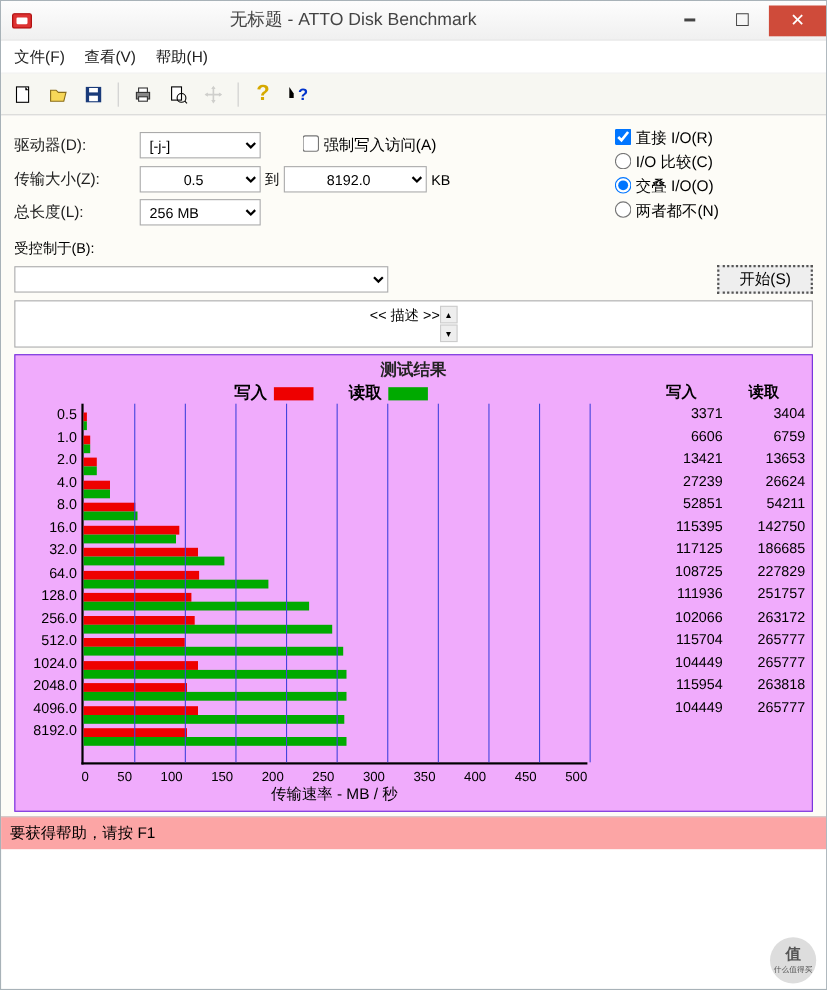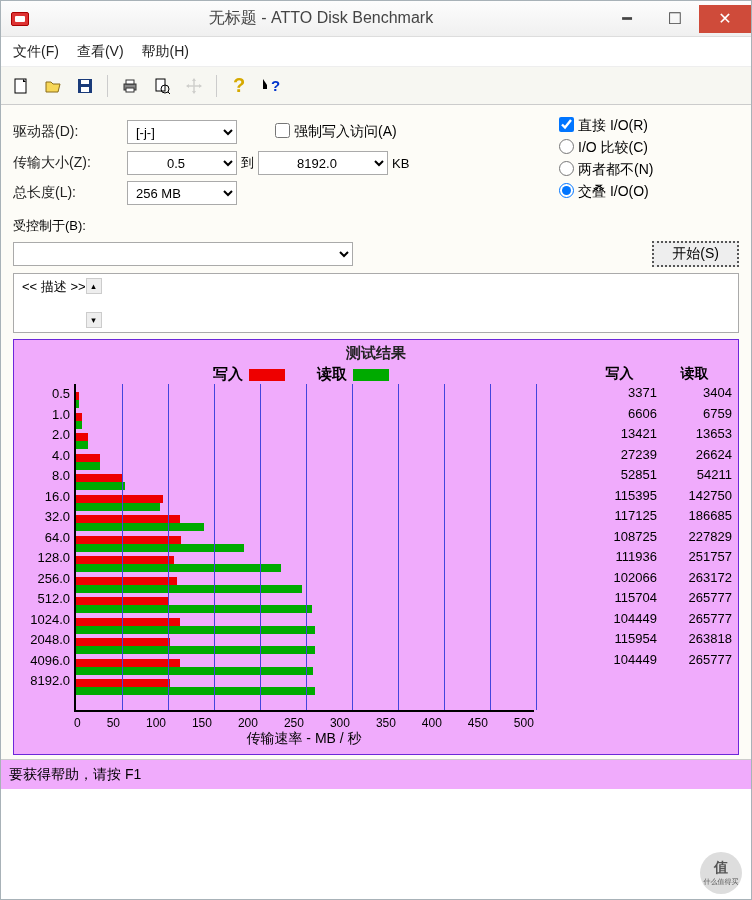--- a/index.html
+++ b/index.html
@@ -18,42 +18,42 @@
 .content { background:#fdfcf7; padding:8px 12px 4px 12px; }
 .form-row { display:flex; align-items:center; margin:6px 0; gap:4px; }
 .form-label { width:110px; font-size:14px; color:#222;}
 select.combo, input.combo { height:24px; border:1px solid #aaa; background:#fff; font-size:13px; padding:0 4px;}
 .section { display:flex; }
 .leftcol { flex:1; }
 .rightcol { width:190px; padding-left:10px;}
 .chk, .rad { display:flex; align-items:flex-start; gap:4px; margin:4px 0; font-size:14px;}
 .chk input, .rad input { width:15px; height:15px;}
 .startbtn { border:2px dotted #555; padding:2px 18px; background:#eee; font-size:14px;}
-.textbox { border:1px solid #aaa; background:#fff; height:60px; padding:4px 8px; display:flex; justify-content:flex-start;}
+.textbox { border:1px solid #aaa; background:#fff; height:43px; padding:4px 8px; display:flex; justify-content:center;}
 .textbox .scroll { display:flex; flex-direction:column; justify-content:space-between;}
 .scrollbtn { width:16px; height:16px; background:#eee; border:1px solid #ccc; font-size:9px; display:flex; align-items:center; justify-content:center;}
 .chartarea { border:1px solid #6d28d9; background:#f0abfc; margin-top:6px; padding:4px 6px 6px 6px; }
 .chart-title { text-align:center; font-size:15px; font-weight:bold; color:#222; margin-bottom:2px;}
 .legend { display:flex; justify-content:center; align-items:center; gap:6px; font-size:15px; font-weight:bold;}
 .legend .sw { width:36px; height:12px; }
 .sw.red { background:#e00;} .sw.green { background:#0a0;}
 .chart-body { display:flex; }
 .ylabels { width:54px; text-align:right; font-size:13px; line-height:20.5px; padding-right:4px; color:#000;}
 .plot { position:relative; width:460px; height:328px; border-left:2px solid #000; border-bottom:2px solid #000; margin-bottom:4px;}
 .gridline { position:absolute; top:0; bottom:0; width:1px; background:#44d;}
 .bar { position:absolute; height:8px; left:0;}
 .bar.red { background:#e00;} .bar.green { background:#0a0;}
 .xaxis { display:flex; width:460px; margin-left:54px; font-size:12px; justify-content:space-between;}
 .xlabel { text-align:center; font-size:14px; margin-left:54px; width:460px;}
 .valcols { width:150px; font-size:13px; text-align:right;}
 .valcols .hdr { display:flex; font-weight:bold; font-size:14px;}
 .valcols .hdr span { flex:1; text-align:center;}
 .valcols .row { display:flex; line-height:20.5px;}
 .valcols .row span { flex:1;}
-.statusbar { height:30px; border-top:1px solid #ccc; padding:4px 8px; font-size:14px; display:flex; align-items:center; justify-content:space-between; background:#f0abfc;}
+.statusbar { height:30px; border-top:1px solid #ccc; padding:4px 8px; font-size:14px; display:flex; align-items:center; justify-content:space-between; background:#fca5a5;}
 .watermark { width:42px; height:42px; border-radius:50%; background:#ddd; display:flex; flex-direction:column; align-items:center; justify-content:center; font-size:7px; color:#555; position:absolute; right:10px; bottom:6px;}
 </style>
 </head>
 <body>
 
 <div class="titlebar">
   <div class="appicon"></div>
   <div class="title">无标题 - ATTO Disk Benchmark</div>
   <div class="winbtns">
     <div class="winbtn">━</div>
@@ -145,26 +145,26 @@
     <div class="rightcol">
       <label class="chk">
           <input type="checkbox" checked="" style="">
           <span>直接 I/O(R)</span>
         </label>
       <label class="rad">
           <input type="radio" name="m" style="">
           <span>I/O 比较(C)</span>
         </label>
       <label class="rad">
+          <input type="radio" name="m" checked="" style="">
+          <span>交叠 I/O(O)</span>
+        </label>
+      <label class="rad">
           <input type="radio" name="m" style="">
           <span>两者都不(N)</span>
-        </label>
-      <label class="rad">
-          <input type="radio" name="m" checked="" style="">
-          <span>交叠 I/O(O)</span>
         </label>
     </div>
   </div>
 
   <div style="margin-top:6px">受控制于(B):</div>
   <div class="form-row">
     <select class="combo" style="width:340px"><option></option></select>
     <span style="flex:1"></span>
     <button class="startbtn">开始(S)</button>
   </div>

